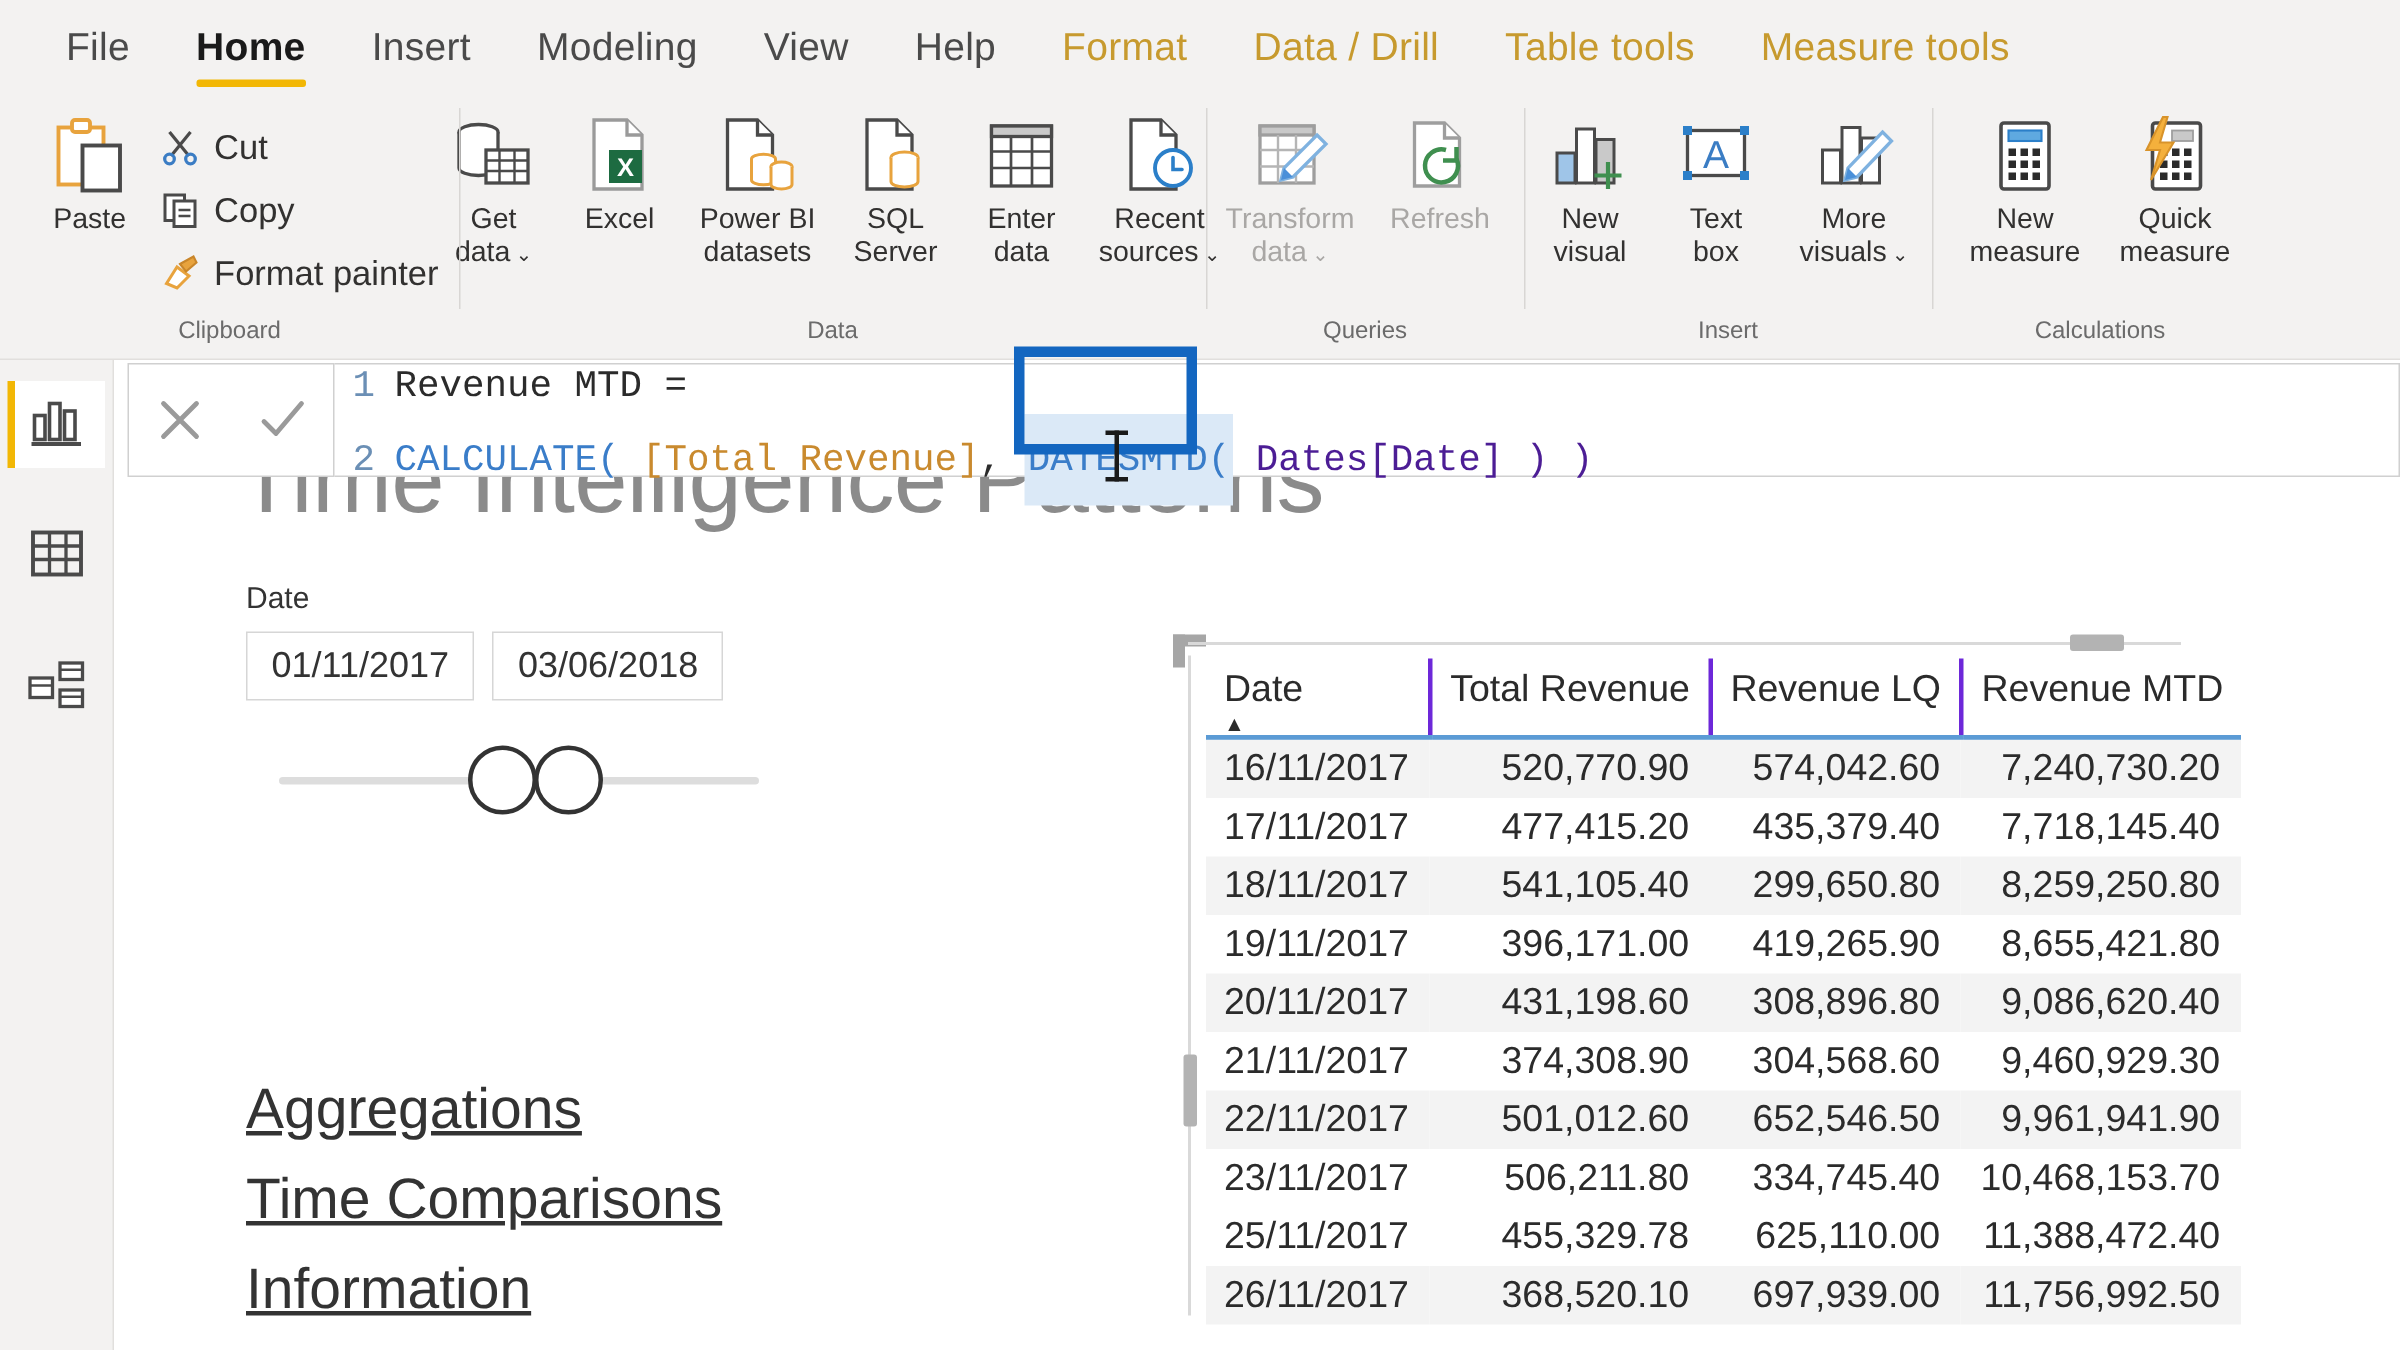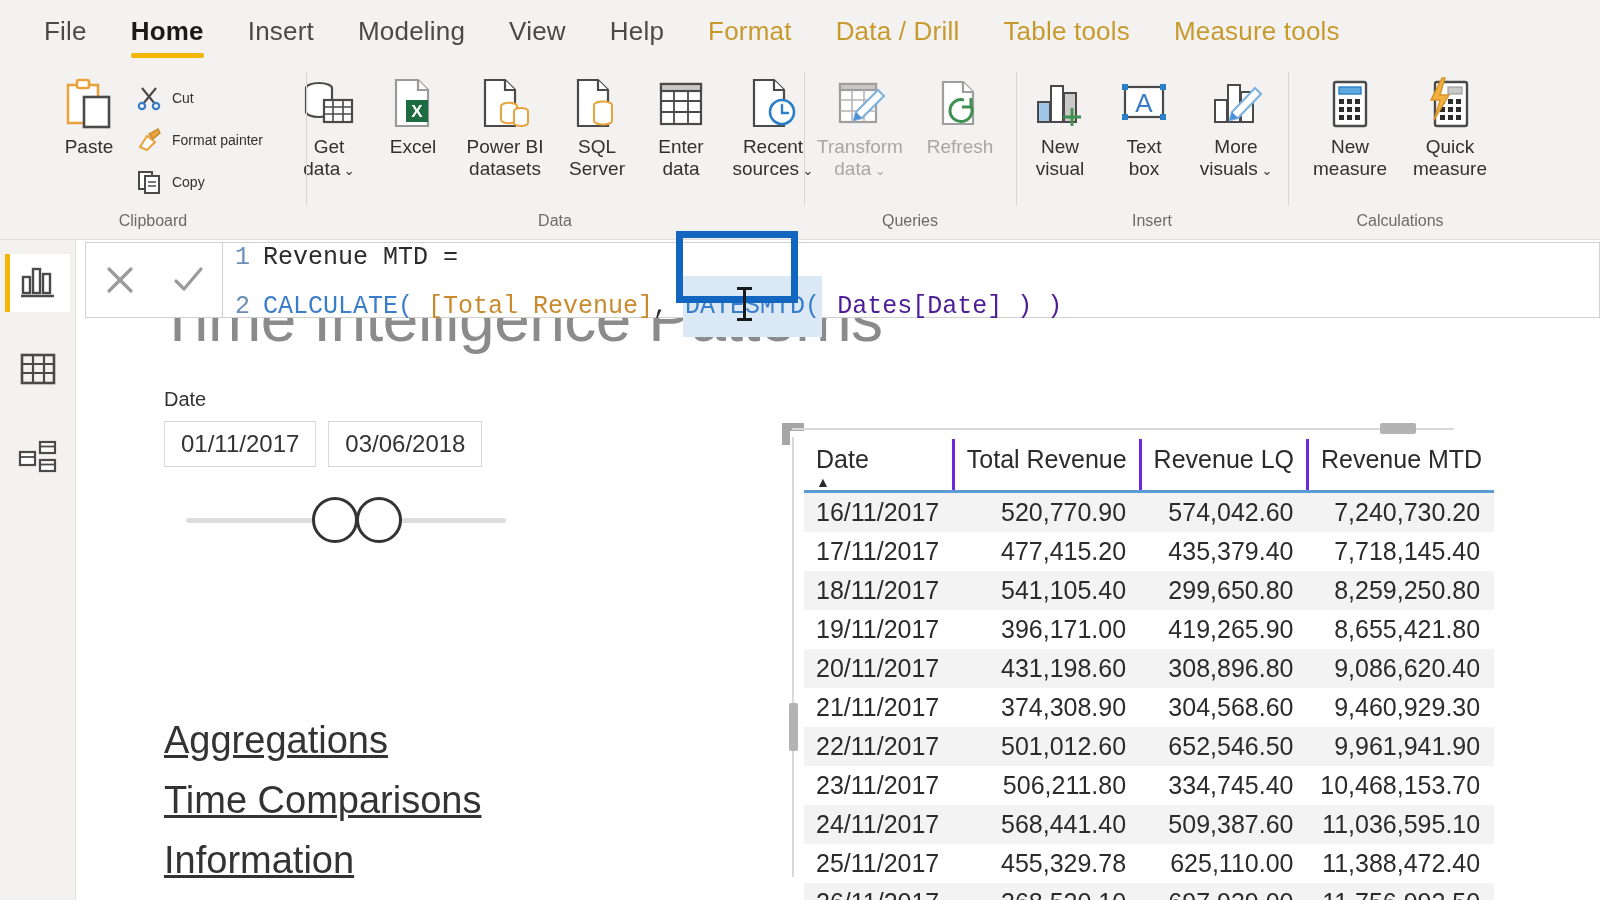--- a/index.html
+++ b/index.html
@@ -55,21 +55,21 @@
     font-size:19px; color:#323130; text-align:center; line-height:1.16; margin-top:4px;
   }
   .bigbtn.disabled .lb { color:#a9a7a5; }
   .caret { font-size:13px; }
 
   
   .smallcol { display:flex; flex-direction:column; justify-content:center;
               padding-top:14px; gap:6px; }
   .smallbtn { display:flex; align-items:center; gap:9px; height:36px; }
   .smallbtn .sic { width:28px; height:28px; display:flex; align-items:center; justify-content:center; }
-  .smallbtn .slb { font-size:14px; color:#323130; }
+  .smallbtn .slb { font-size:23px; color:#323130; }
 
   .undocol { display:flex; flex-direction:column; align-items:center;
              justify-content:center; gap:4px; padding-top:16px; width:62px; }
 
   
   .viewbar {
     position:absolute; left:0; top:240px; width:76px; height:660px;
     background:#f3f2f1; border-right:1px solid #e1dfdd;
     display:flex; flex-direction:column; align-items:center; padding-top:14px; gap:30px;
   }
@@ -219,35 +219,35 @@
                 <path d="M20 3 L7 19" stroke="#4a4a4a" stroke-width="2.2" fill="none"></path>
                 <circle cx="6" cy="21" r="3.2" fill="none" stroke="#3b7dc4" stroke-width="2.2"></circle>
                 <circle cx="20" cy="21" r="3.2" fill="none" stroke="#3b7dc4" stroke-width="2.2"></circle>
               </svg>
             </span>
             <span class="slb">Cut</span>
           </div>
           <div class="smallbtn">
             <span class="sic">
               <svg width="26" height="26" viewBox="0 0 26 26">
-                <path d="M4 20 L11 9 L19 15 L11 23 Z" fill="#fff" stroke="#e8a33d" stroke-width="2"></path>
-                <path d="M13 7 L22 2 L24 6 L17 12 Z" fill="#e8a33d" stroke="#c9862a" stroke-width="1.4"></path>
-              </svg>
-            </span>
-            <span class="slb">Format painter</span>
-          </div>
-          <div class="smallbtn">
-            <span class="sic">
-              <svg width="26" height="26" viewBox="0 0 26 26">
                 <rect x="3" y="3" width="13" height="17" fill="#fff" stroke="#4a4a4a" stroke-width="2"></rect>
                 <rect x="9" y="7" width="14" height="17" fill="#fff" stroke="#4a4a4a" stroke-width="2"></rect>
                 <path d="M12 13h8M12 17h8" stroke="#4a4a4a" stroke-width="1.6"></path>
               </svg>
             </span>
             <span class="slb">Copy</span>
+          </div>
+          <div class="smallbtn">
+            <span class="sic">
+              <svg width="26" height="26" viewBox="0 0 26 26">
+                <path d="M4 20 L11 9 L19 15 L11 23 Z" fill="#fff" stroke="#e8a33d" stroke-width="2"></path>
+                <path d="M13 7 L22 2 L24 6 L17 12 Z" fill="#e8a33d" stroke="#c9862a" stroke-width="1.4"></path>
+              </svg>
+            </span>
+            <span class="slb">Format painter</span>
           </div>
         </div>
       </div>
       <div class="grp-label">Clipboard</div>
     </div>
 
     <div class="grp" style="width:498px">
       <div class="grp-body">
         <div class="bigbtn">
           <div class="ic">
@@ -602,26 +602,20 @@
               <td class="num">501,012.60</td>
               <td class="num">652,546.50</td>
               <td class="num">9,961,941.90</td>
             </tr>
           <tr>
               <td class="date">23/11/2017</td>
               <td class="num">506,211.80</td>
               <td class="num">334,745.40</td>
               <td class="num">10,468,153.70</td>
             </tr>
-          <tr class="alt">
-              <td class="date">24/11/2017</td>
-              <td class="num">568,441.40</td>
-              <td class="num">509,387.60</td>
-              <td class="num">11,036,595.10</td>
-            </tr>
           <tr>
               <td class="date">25/11/2017</td>
               <td class="num">455,329.78</td>
               <td class="num">625,110.00</td>
               <td class="num">11,388,472.40</td>
             </tr>
           <tr class="alt">
               <td class="date">26/11/2017</td>
               <td class="num">368,520.10</td>
               <td class="num">697,939.00</td>

